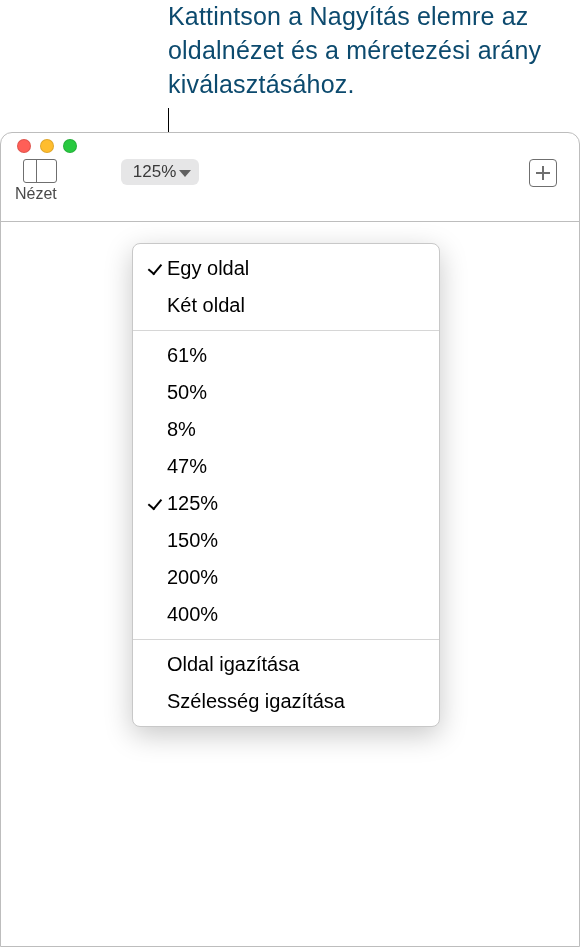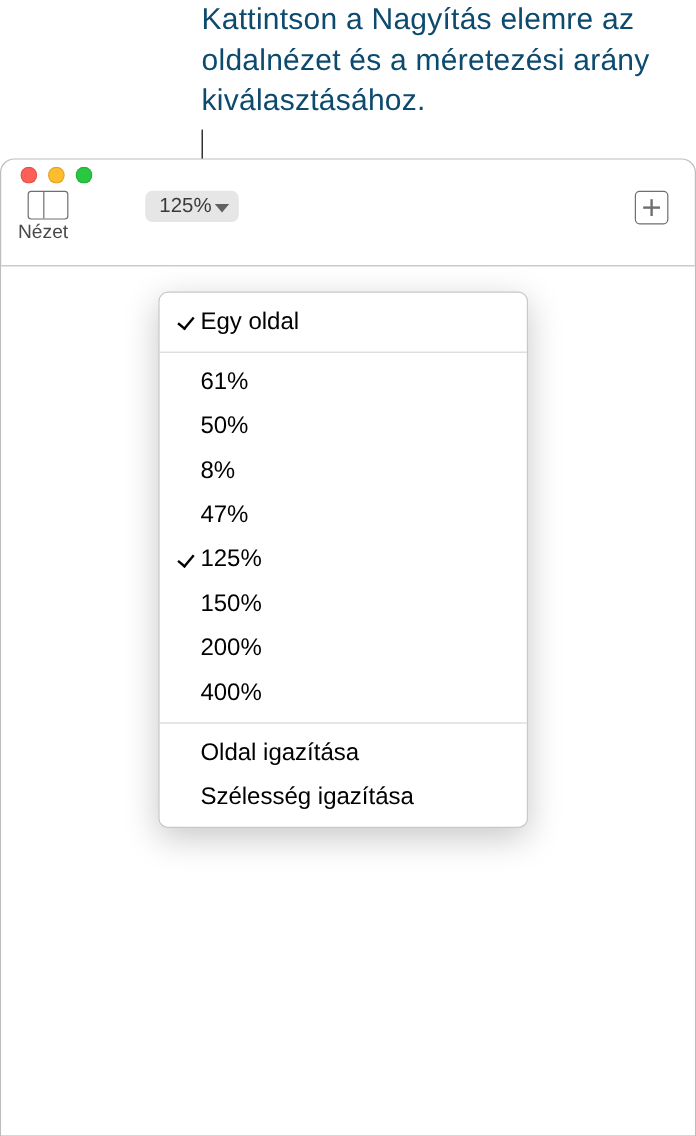--- a/index.html
+++ b/index.html
@@ -263,20 +263,24 @@
 </div>
 
 <div class="popup-menu">
 
   <div class="menu-item">
     <span class="check-col">
         <span class="checkmark"></span>
       </span>
     <span>Egy oldal</span>
   </div>
+  <div class="menu-item">
+    <span class="check-col"></span>
+    <span>Két oldal</span>
+  </div>
 
   <div class="menu-separator"></div>
 
   <div class="menu-item">
     <span class="check-col"></span>
     <span>61%</span>
   </div>
   <div class="menu-item">
     <span class="check-col"></span>
     <span>50%</span>

